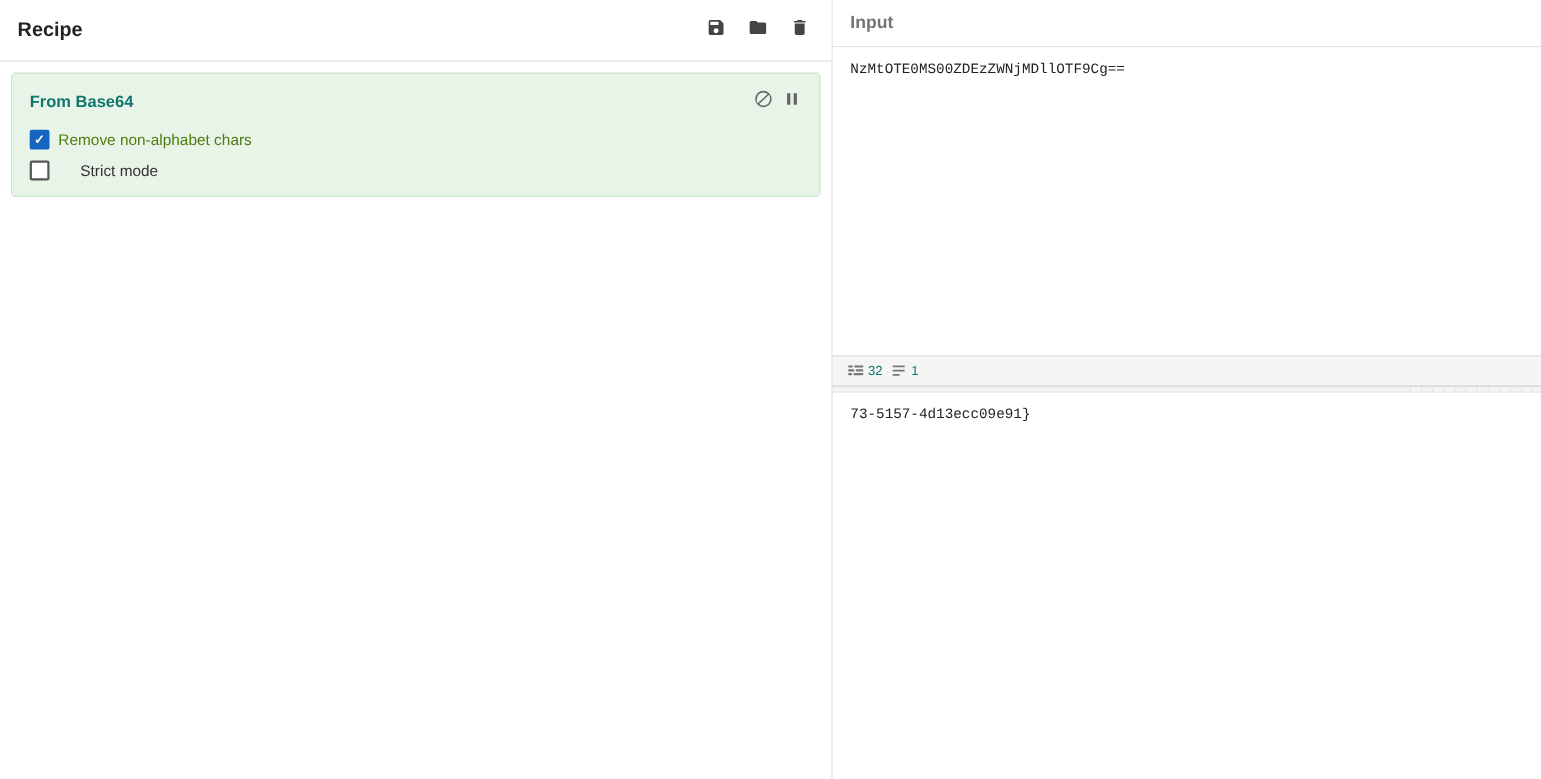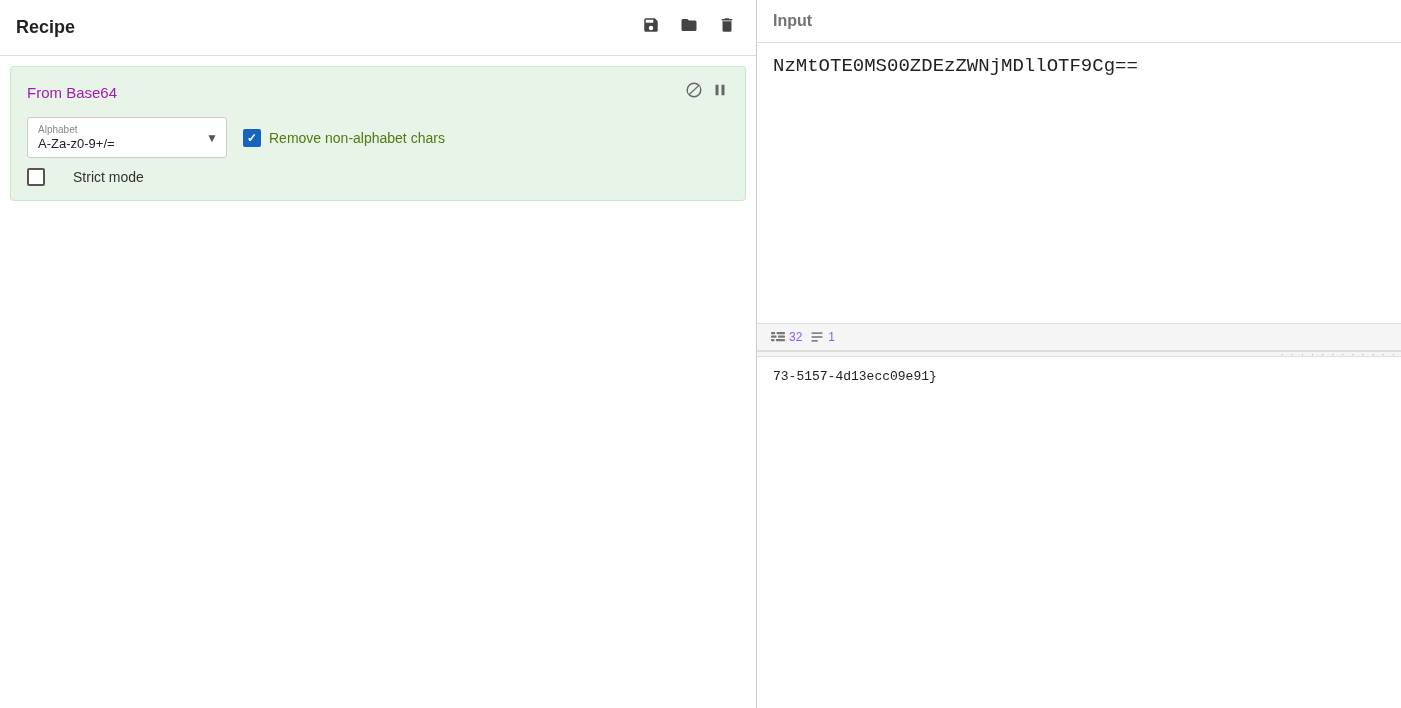--- a/index.html
+++ b/index.html
@@ -63,22 +63,22 @@
       color: #2e7d32;
       font-weight: bold;
       font-size: 15px;
       margin-bottom: 14px;
       display: flex;
       align-items: center;
       justify-content: space-between;
     }
 
     .operation-title-text {
-      color: #a21caf;
-      font-weight: normal;
+      color: #0f766e;
+      font-weight: bold;
     }
 
     .operation-controls {
       display: flex;
       gap: 8px;
       align-items: center;
     }
 
     .op-icon {
       color: #666;
@@ -194,21 +194,21 @@
       background: #fff;
     }
 
     .input-area {
       flex: 1;
       padding: 12px 16px;
       border: none;
       outline: none;
       resize: none;
       font-family: 'Courier New', monospace;
-      font-size: 19px;
+      font-size: 13px;
       color: #222;
       background: #fff;
       min-height: 0;
     }
 
     .input-section {
       flex: 1;
       display: flex;
       flex-direction: column;
       border-bottom: none;
@@ -216,21 +216,21 @@
 
     .input-stats {
       display: flex;
       align-items: center;
       gap: 8px;
       padding: 6px 14px;
       background: #f5f5f5;
       border-top: 1px solid #ddd;
       border-bottom: 1px solid #ddd;
       font-size: 12px;
-      color: #8b5cf6;
+      color: #0f766e;
     }
 
     .stat-item {
       display: flex;
       align-items: center;
       gap: 4px;
     }
 
     .resize-handle {
       height: 6px;
@@ -319,25 +319,20 @@
 
         <span class="op-icon" title="Pause">
           <svg width="18" height="18" viewBox="0 0 24 24" fill="#666">
             <path d="M6 19h4V5H6v14zm8-14v14h4V5h-4z"></path>
           </svg>
         </span>
       </div>
     </div>
 
     <div class="op-row">
-      <div class="alphabet-select-wrapper">
-        <span class="alphabet-label">Alphabet</span>
-        <span class="alphabet-value">A-Za-z0-9+/=</span>
-        <span class="dropdown-arrow">▼</span>
-      </div>
 
       <div class="checkbox-row">
         <div class="checkbox-blue"></div>
         <span class="checkbox-label-green">Remove non-alphabet chars</span>
       </div>
     </div>
 
     <div class="strict-mode-row">
       <div class="checkbox-empty"></div>
       <span class="checkbox-label-dark">Strict mode</span>

